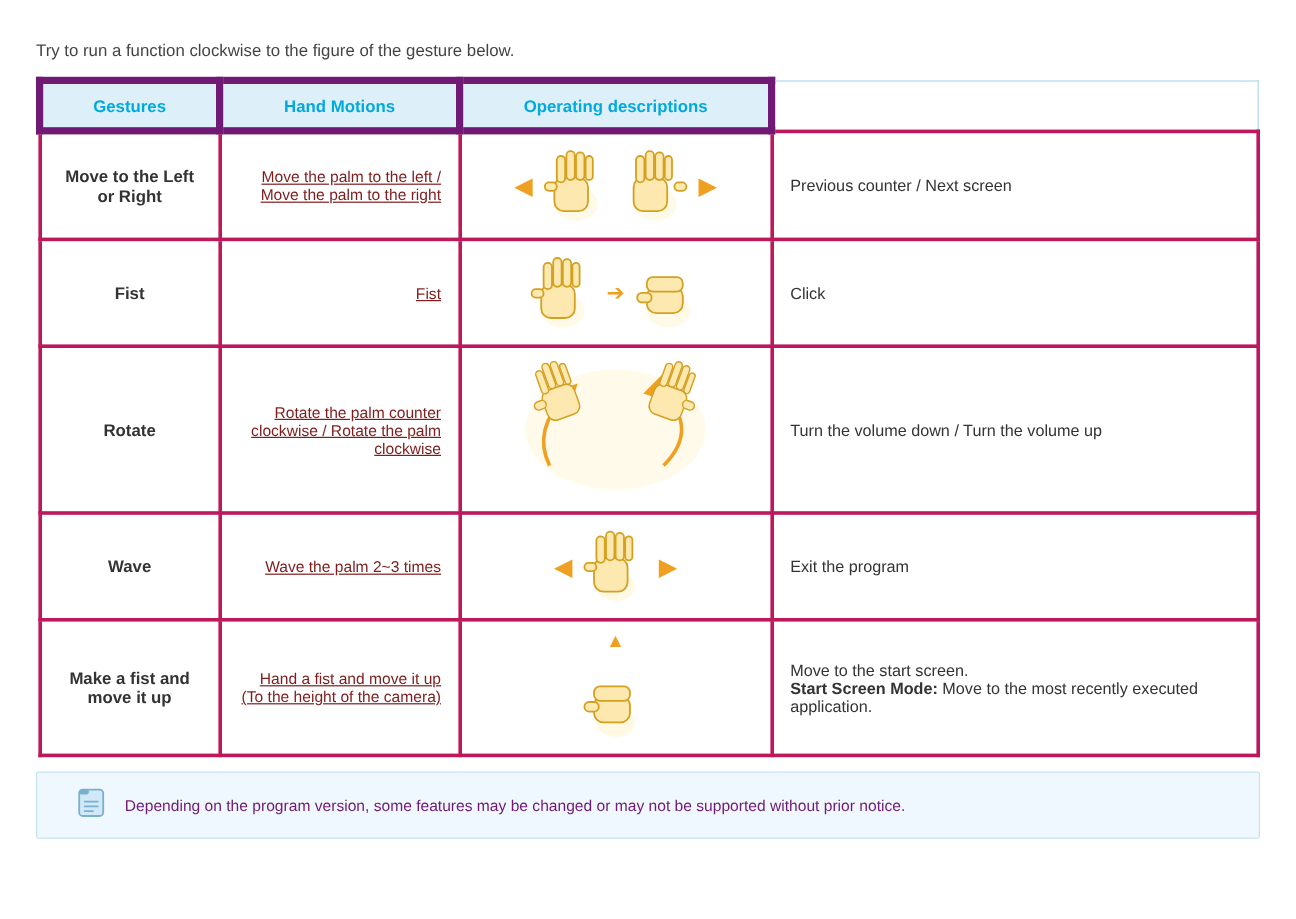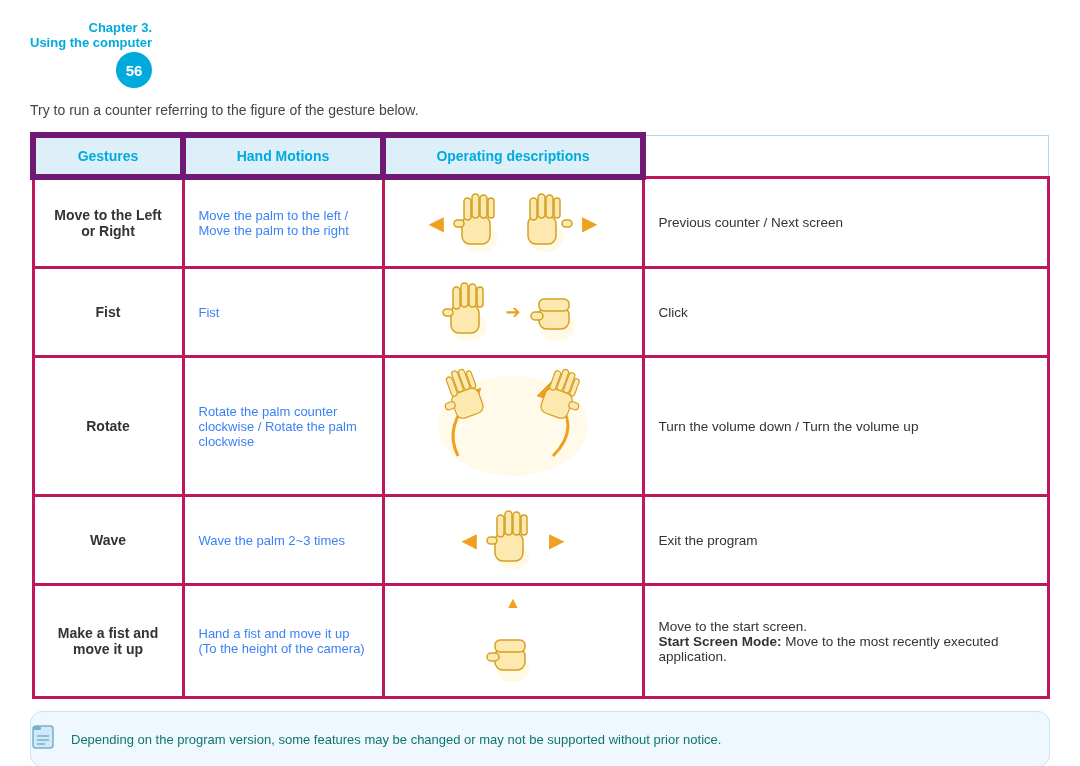--- a/index.html
+++ b/index.html
@@ -92,23 +92,24 @@
       margin-left: 24px;
     }
 
     .gesture-name {
       font-weight: bold;
       text-align: center;
       font-size: 14px;
     }
 
     .gesture-desc {
-      text-align: left;
-      color: #3b82f6;
+      text-align: right;
+      color: #7f1d1d;
       font-size: 13px;
+      text-decoration: underline;
     }
 
     .hand-motion-cell {
       text-align: center;
       padding: 8px 4px;
     }
 
     .operating-desc {
       font-size: 13.5px;
       color: #333;
@@ -133,55 +134,48 @@
 
     .arrow-left, .arrow-right {
       font-size: 20px;
       color: #f0a020;
     }
 
     .note-row {
       background: #f0f8ff;
       margin-top: 12px;
       border: 1px solid #c8e4f0;
-      padding: 10px 0;
+      padding: 10px 33px;
       display: flex;
       align-items: center;
       gap: 12px;
       font-size: 13px;
-      color: #0f766e;
-      border-radius: 12px;
+      color: #701a75;
+      border-radius: 2px;
     }
 
     .note-icon {
       font-size: 22px;
       color: #888;
       flex-shrink: 0;
     }
 
     
     .hand-open { fill: #fde8b0; stroke: #d4a020; stroke-width: 1.5; }
     .hand-fist { fill: #fde8b0; stroke: #d4a020; stroke-width: 1.5; }
     .hand-bg { fill: #fff5d0; opacity: 0.5; }
 
   </style>
 </head>
 <body>
 
 <div class="header-row">
-  <div class="chapter-badge">
-    <div class="chapter-text">
-      <span>Chapter 3.</span><br>
-      <span>Using the computer</span>
-    </div>
-    <div class="page-num-circle">56</div>
-  </div>
 </div>
 
-<p class="subtitle">Try to run a counter referring to the figure of the gesture below.</p>
+<p class="subtitle">Try to run a function clockwise to the figure of the gesture below.</p>
 
 <table>
   <thead>
     <tr>
       <th>Gestures</th>
       <th>Hand Motions</th>
       <th>Operating descriptions</th>
     </tr>
   </thead>
   <tbody>

